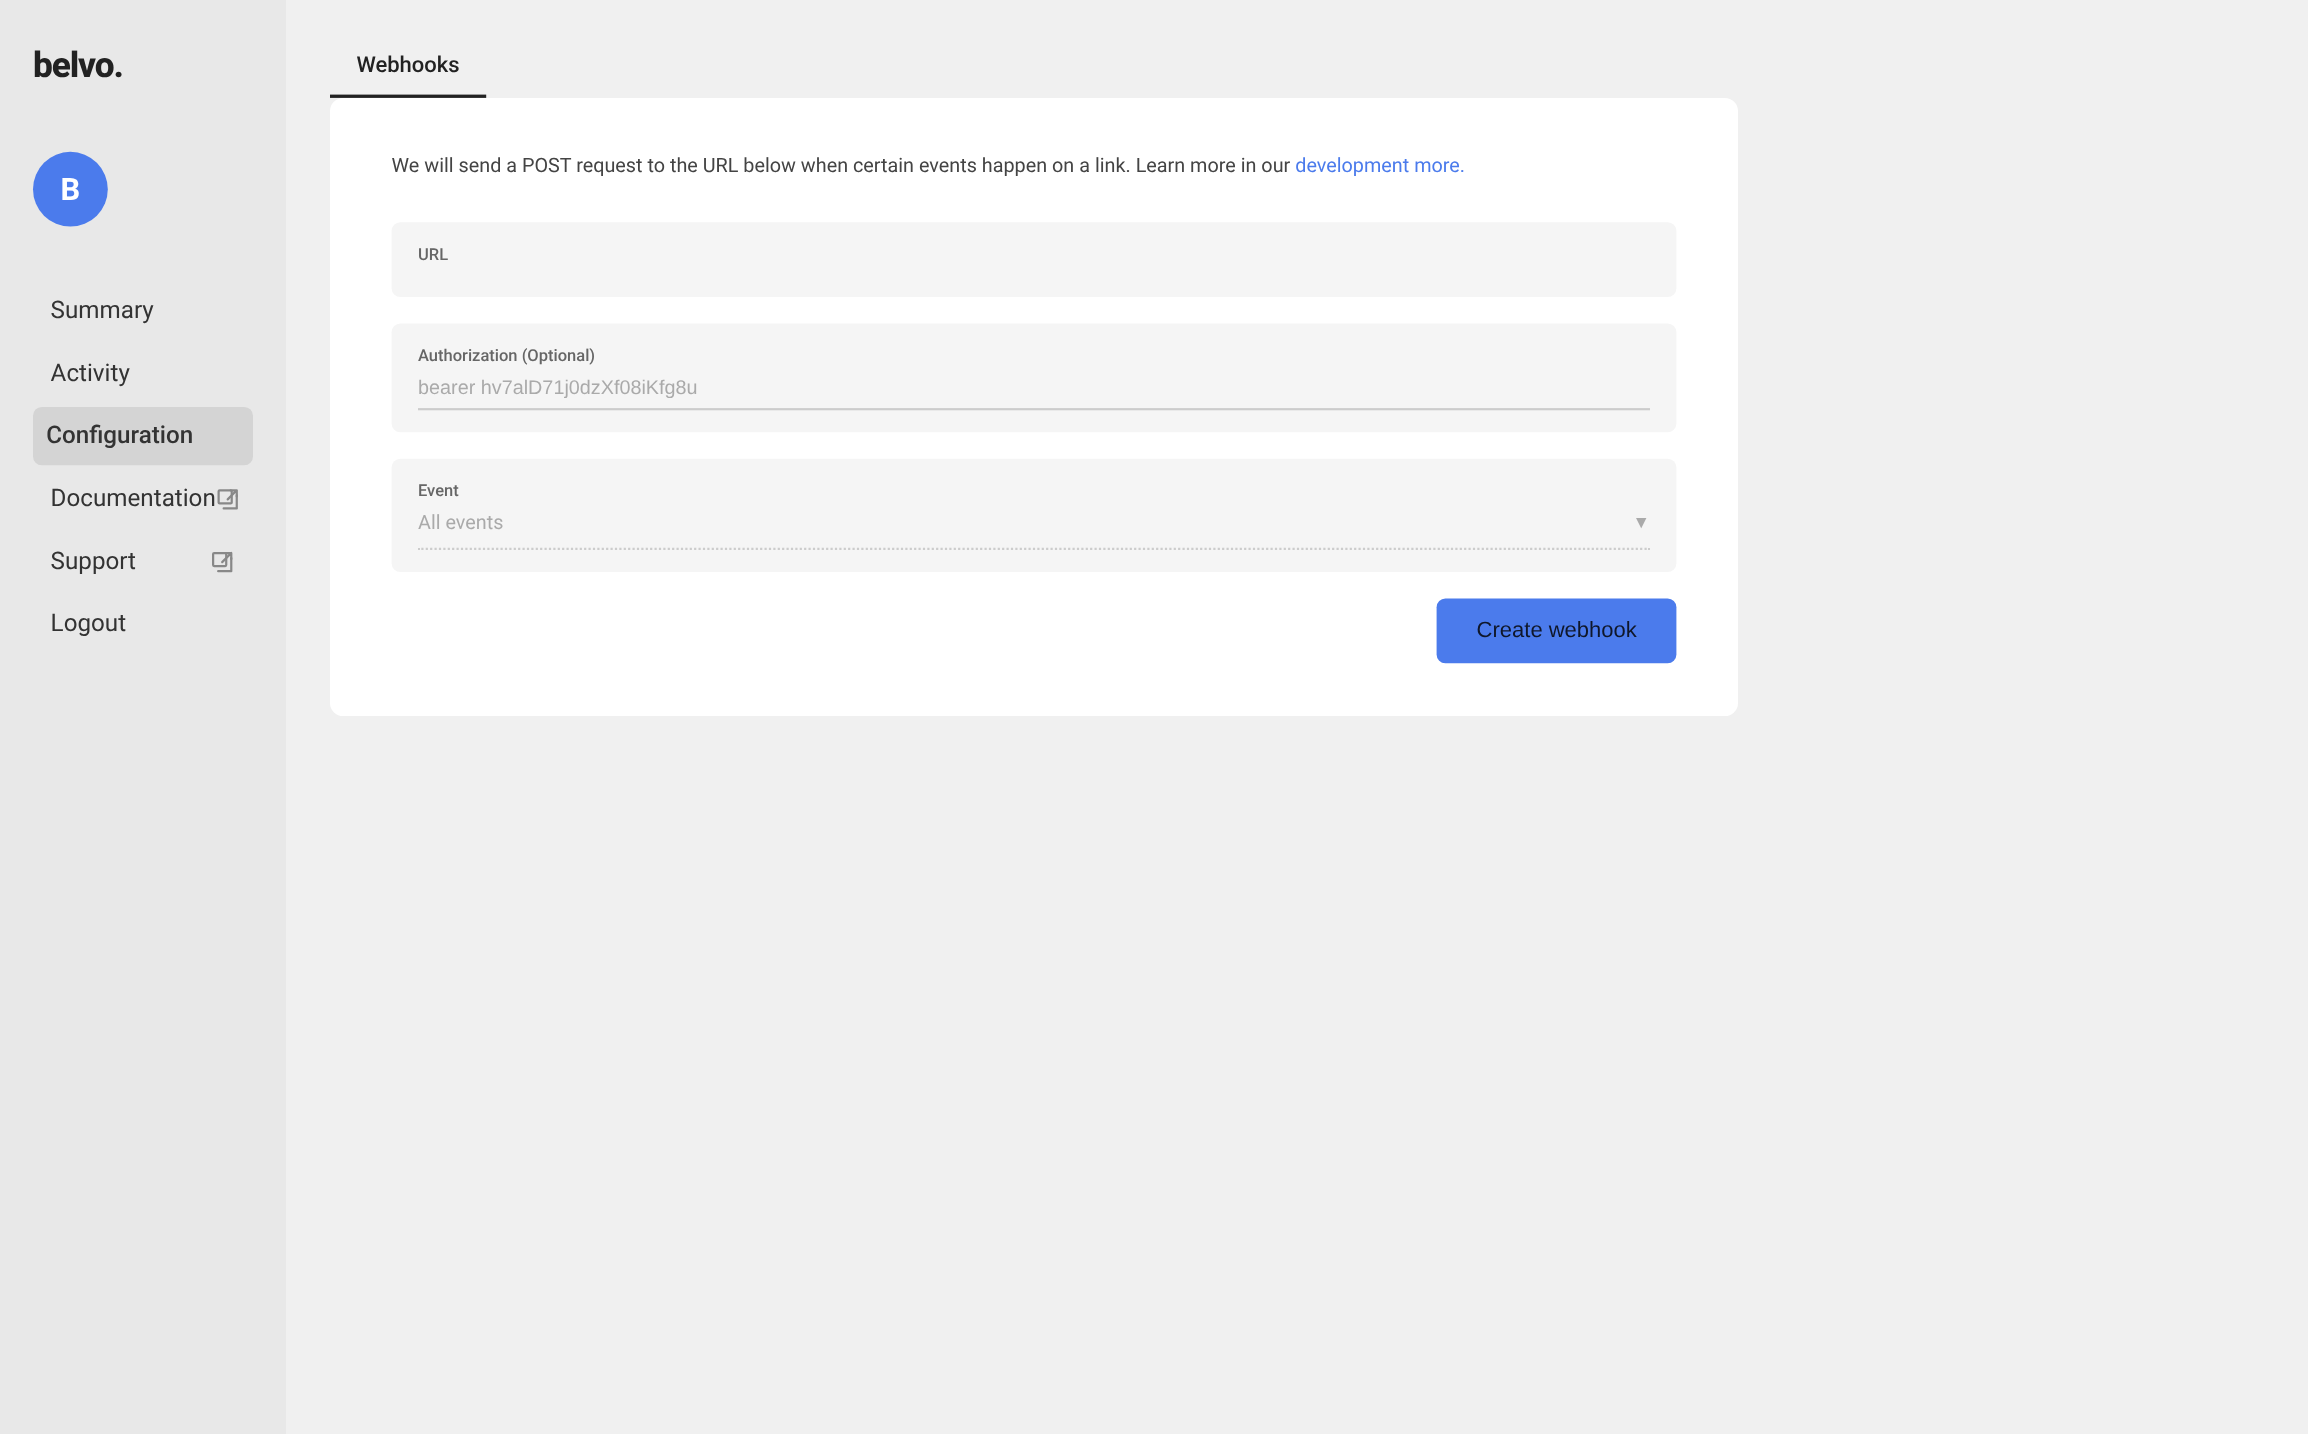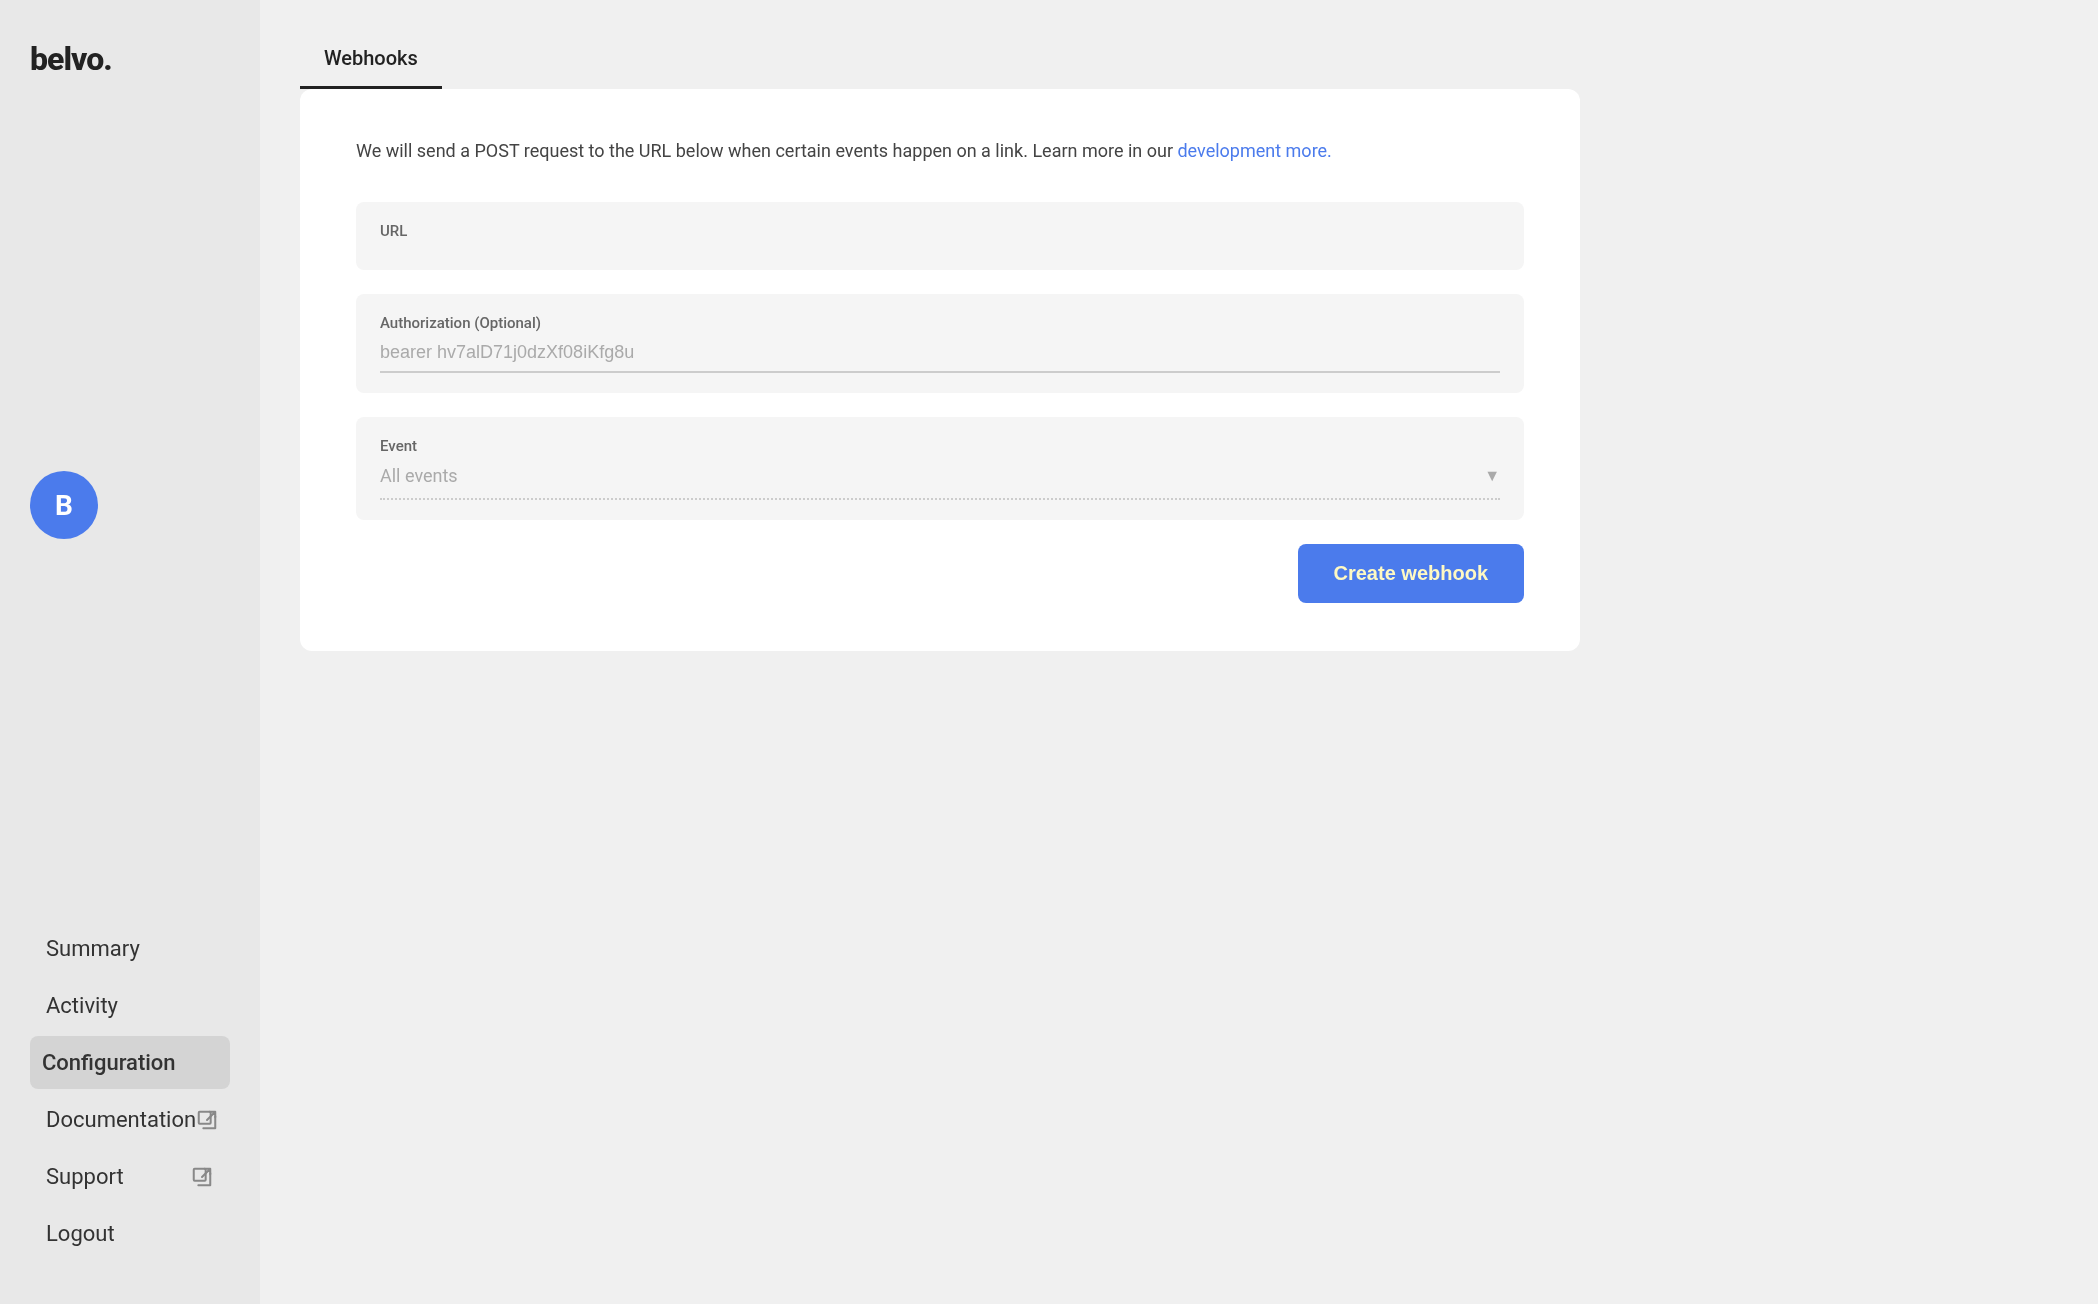--- a/index.html
+++ b/index.html
@@ -12,21 +12,20 @@
 
     
     .sidebar {
       width: 260px;
       min-height: 100vh;
       background: #e8e8e8;
       padding: 40px 30px;
       display: flex;
       flex-direction: column;
       flex-shrink: 0;
-      justify-content: space-between;
     }
     .logo {
       font-size: 32px;
       font-weight: 800;
       color: #222;
       margin-bottom: 60px;
       letter-spacing: -1px;
     }
     .avatar {
       width: 68px;
@@ -172,25 +171,25 @@
     }
 
     
     .btn-container {
       display: flex;
       justify-content: flex-end;
       margin-top: 16px;
     }
     .create-btn {
       background: #4b7bec;
-      color: #fef9c3;
+      color: #0f172a;
       border: none;
       padding: 18px 36px;
       font-size: 20px;
-      font-weight: 700;
+      font-weight: 400;
       border-radius: 8px;
       cursor: pointer;
     }
   </style>
 </head>
 <body>
 
 <div class="sidebar">
   <div class="logo">belvo.</div>
   <div class="avatar">B</div>

